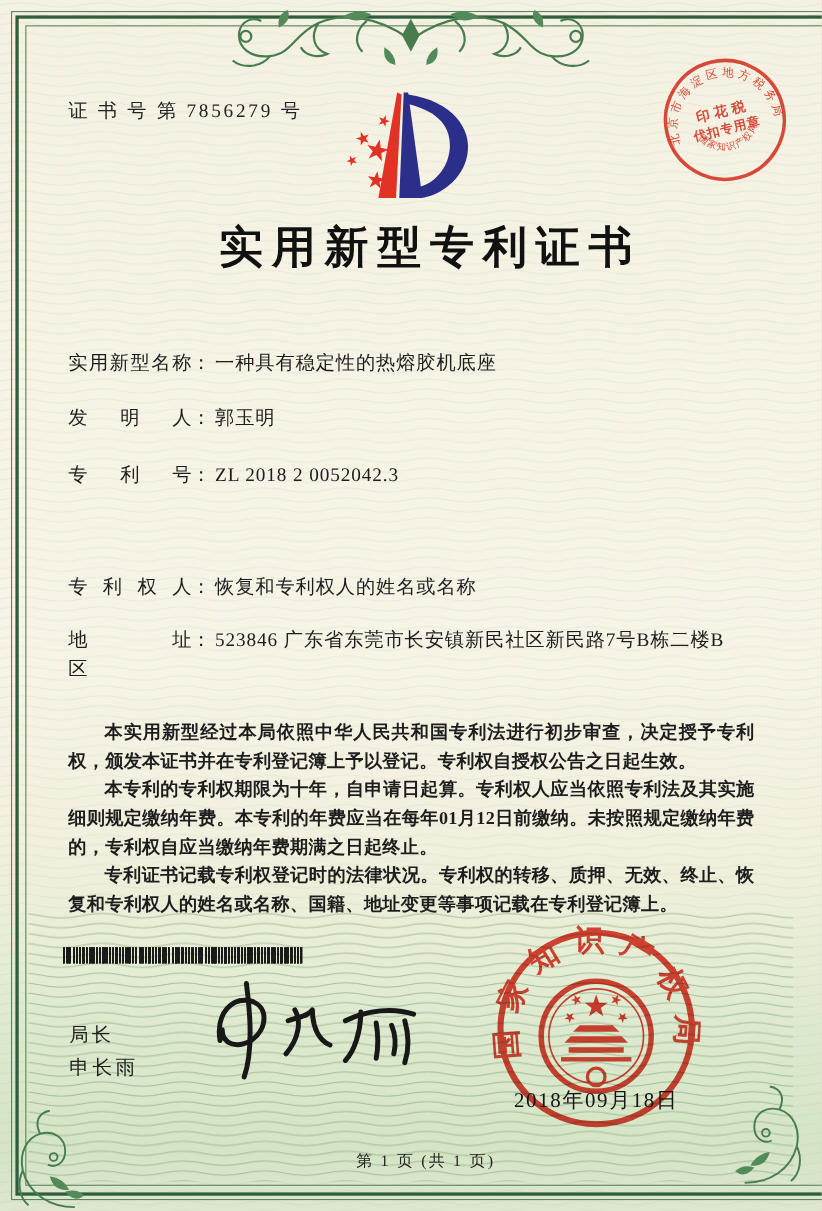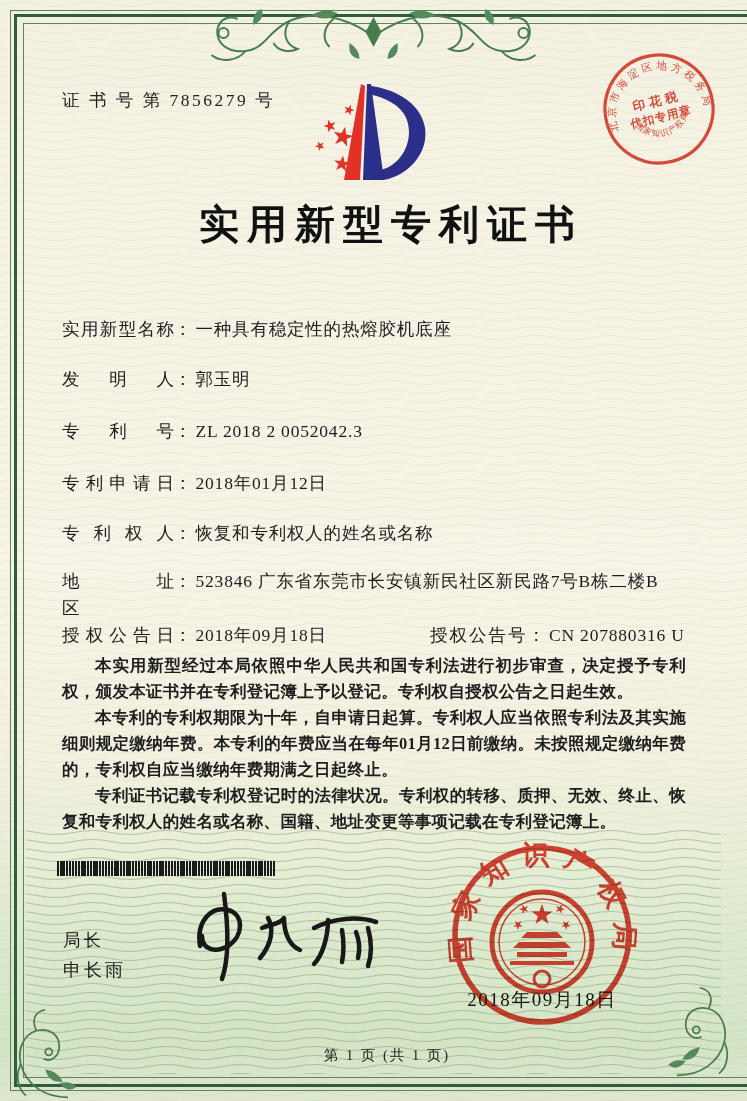--- a/index.html
+++ b/index.html
@@ -128,34 +128,25 @@
   <div class="abs fields">
     <div class="frow" style="top:0">
       <span class="flabel">实用新型名称</span><span class="colon">：</span><span class="fvalue">一种具有稳定性的热熔胶机底座</span>
     </div>
     <div class="frow" style="top:50px">
       <span class="flabel">发明人</span><span class="colon">：</span><span class="fvalue">郭玉明</span>
     </div>
     <div class="frow" style="top:102px">
       <span class="flabel">专利号</span><span class="colon">：</span><span class="fvalue">ZL 2018 2 0052042.3</span>
     </div>
-    <div class="frow" style="top:154px">
-      <span class="flabel">专利申请日</span><span class="colon">：</span><span class="fvalue">2018年01月12日</span>
-    </div>
     <div class="frow" style="top:204px">
       <span class="flabel">专利权人</span><span class="colon">：</span><span class="fvalue">恢复和专利权人的姓名或名称</span>
     </div>
     <div class="frow" style="top:252px;width:606px">
       <span class="flabel">地址</span><span class="colon">：</span><span class="fvalue">523846 广东省东莞市长安镇新民社区新民路7号B栋二楼B区</span>
-    </div>
-    <div class="frow" style="top:306px">
-      <span class="flabel">授权公告日</span><span class="colon">：</span><span class="fvalue">2018年09月18日</span>
-      <span class="grant-right">
-        <span class="flabel2">授权公告号</span><span class="colon">：</span><span class="fvalue">CN 207880316 U</span>
-      </span>
     </div>
   </div>
 
   <div class="abs bodytext">
     <p>本实用新型经过本局依照中华人民共和国专利法进行初步审查，决定授予专利权，颁发本证书并在专利登记簿上予以登记。专利权自授权公告之日起生效。</p>
     <p>本专利的专利权期限为十年，自申请日起算。专利权人应当依照专利法及其实施细则规定缴纳年费。本专利的年费应当在每年01月12日前缴纳。未按照规定缴纳年费的，专利权自应当缴纳年费期满之日起终止。</p>
     <p>专利证书记载专利权登记时的法律状况。专利权的转移、质押、无效、终止、恢复和专利权人的姓名或名称、国籍、地址变更等事项记载在专利登记簿上。</p>
   </div>
 
   <div class="abs barcode"></div>

